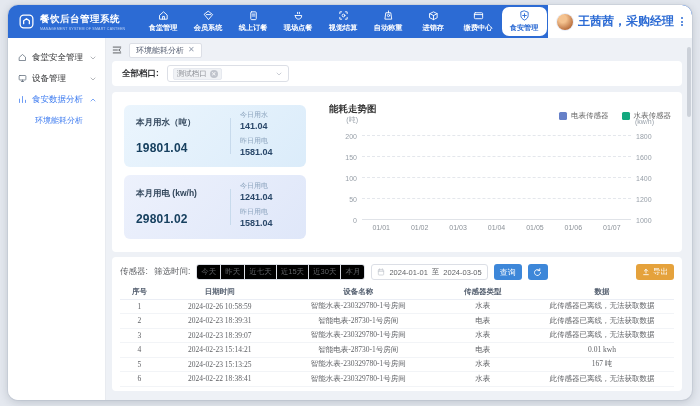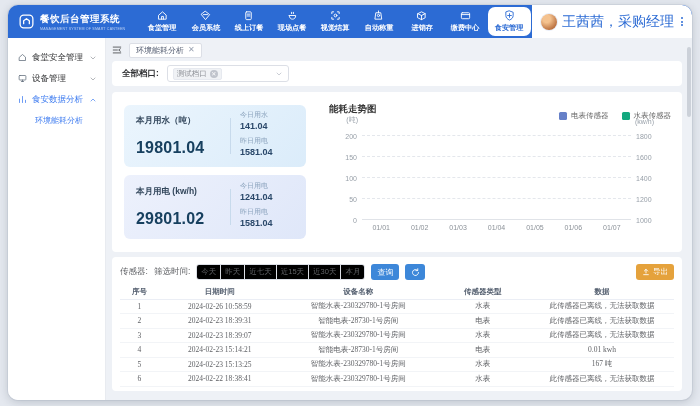--- a/index.html
+++ b/index.html
@@ -17,21 +17,21 @@
   .logo-text { display:flex; flex-direction:column; }
   .logo-title { font-size:9.5px; font-weight:bold; letter-spacing:.5px; white-space:nowrap; }
   .logo-sub { font-size:4px; opacity:.65; letter-spacing:.2px; white-space:nowrap; transform-origin:left; transform:scale(.9); }
   .nav { display:flex; flex:1; align-items:stretch;font-weight:bold; }
   .nav-item { flex:1; max-width:57px; display:flex; flex-direction:column; align-items:center; justify-content:center; gap:2px; color:#fff; cursor:pointer; }
   .nav-item svg { width:11px; height:11px; }
   .nav-item .lbl { font-size:7.5px; white-space:nowrap; transform:scale(.95); }
   .nav-item.active { background:#fff; color:#2c6bd4; border-radius:7px; margin:2px 1px; }
   .user { background:#fff; display:flex; align-items:center; gap:5px; padding:0 9px 0 9px; border-top-right-radius:10px; color:#2c6bd4; }
   .avatar { width:16px; height:16px; border-radius:50%; background:radial-gradient(circle at 35% 30%, #f4c28f 25%, #b96f3e 75%); box-shadow:0 0 0 1px #e8eef9; }
-  .user-name { font-size:14px; font-weight:normal; white-space:nowrap; }
+  .user-name { font-size:12px; font-weight:bold; white-space:nowrap; }
   .dots { display:flex; flex-direction:column; gap:1.5px; margin-left:2px; cursor:pointer; }
   .dots i { width:2px; height:2px; border-radius:50%; background:#2c6bd4; }
 
   
   .sidebar { position:absolute; left:0; top:33px; bottom:0; width:97px; background:#fff; box-shadow:1px 0 0 #e8ebf0; padding-top:9px; }
   .side-item { height:21px; display:flex; align-items:center; padding:0 8px 0 10px; color:#303133; font-size:8.5px; cursor:pointer; }
   .side-item svg.mi { width:9px; height:9px; margin-right:5px; color:#5f6b7a; flex:none; }
   .side-item .chev { margin-left:auto; color:#909399; width:8px; height:8px; flex:none; }
   .side-item.active { color:#3d7bf0; }
   .side-item.active svg.mi, .side-item.active .chev { color:#3d7bf0; }
@@ -50,21 +50,21 @@
   .tag { display:flex; align-items:center; gap:3px; background:#f0f2f5; border:1px solid #e6e9ef; border-radius:2px; font-size:7.5px; color:#909399; padding:0 3px; height:12px; white-space:nowrap; }
   .tag-x { width:8px; height:8px; border-radius:50%; background:#c0c4cc; color:#fff; font-size:6px; display:flex; align-items:center; justify-content:center; line-height:1; cursor:pointer; }
   .chev-s { margin-left:auto; width:8px; height:8px; color:#c0c4cc; }
 
   .card-a { position:absolute; left:7px; right:10px; top:54px; height:160px; background:#fff; border-radius:4px; }
   .stat-card { position:absolute; left:12px; width:182px; border-radius:6px; display:flex; align-items:center; padding-left:12px; }
   .stat-0 { top:13px; height:62px; background:linear-gradient(135deg,#ebf5fd,#dbecfa); }
   .stat-1 { top:83px; height:64px; background:linear-gradient(135deg,#edf1fc,#dfe7f9); }
   .stat-left { width:92px; flex:none; }
   .stat-title { font-size:8.5px; color:#33475c; font-weight:bold; white-space:nowrap; }
-  .stat-value { font-size:16px; font-weight:bold; color:#17405f; margin-top:12px; letter-spacing:.2px; }
+  .stat-value { font-size:12px; font-weight:bold; color:#17405f; margin-top:12px; letter-spacing:.2px; }
   .stat-divider { width:1px; height:36px; background:#c7daec; margin:0 9px 0 2px; flex:none; }
   .stat-sub-label { font-size:7px; color:#8ba3bd; }
   .stat-sub-value { font-size:9px; font-weight:bold; color:#2a486a; margin:1px 0 5px; }
 
   
   .chart { position:absolute; left:204px; right:3px; top:2px; height:152px; }
   .chart-title { position:absolute; left:13px; top:9px; font-size:9.5px; font-weight:bold; color:#333; }
   .legend { position:absolute; right:8px; top:17px; display:flex; gap:13px; }
   .legend-item { display:flex; align-items:center; gap:4px; font-size:7.5px; color:#666; cursor:pointer; }
   .legend-swatch { width:8px; height:8px; border-radius:1.5px; }
@@ -390,20 +390,31 @@
         <span class="sr-label">传感器:</span>
         <span class="sr-label">筛选时间:</span>
         <div class="segmented" id="quick-ranges">
             <span class="seg-btn">今天</span>
             <span class="seg-btn">昨天</span>
             <span class="seg-btn">近七天</span>
             <span class="seg-btn">近15天</span>
             <span class="seg-btn">近30天</span>
             <span class="seg-btn">本月</span>
           </div>
+        <div class="date-box">
+          <svg viewBox="0 0 24 24">
+              <g fill="none" stroke="currentColor" stroke-width="2" stroke-linecap="round">
+                <rect x="4" y="5" width="16" height="16" rx="2"></rect>
+                <path d="M4 10h16M8 2v5M16 2v5"></path>
+              </g>
+            </svg>
+          <span>2024-01-01</span>
+          <span>至</span>
+          <span>2024-03-05</span>
+        </div>
         <div class="btn-primary">
           <span>查询</span>
         </div>
         <div class="btn-primary btn-icon">
           <svg viewBox="0 0 24 24">
               <g fill="none" stroke="#fff" stroke-width="2.4" stroke-linecap="round" stroke-linejoin="round">
                 <path d="M20 12a8 8 0 1 1-2.5-5.8"></path>
                 <path d="M18 2v5h-5"></path>
               </g>
             </svg>

